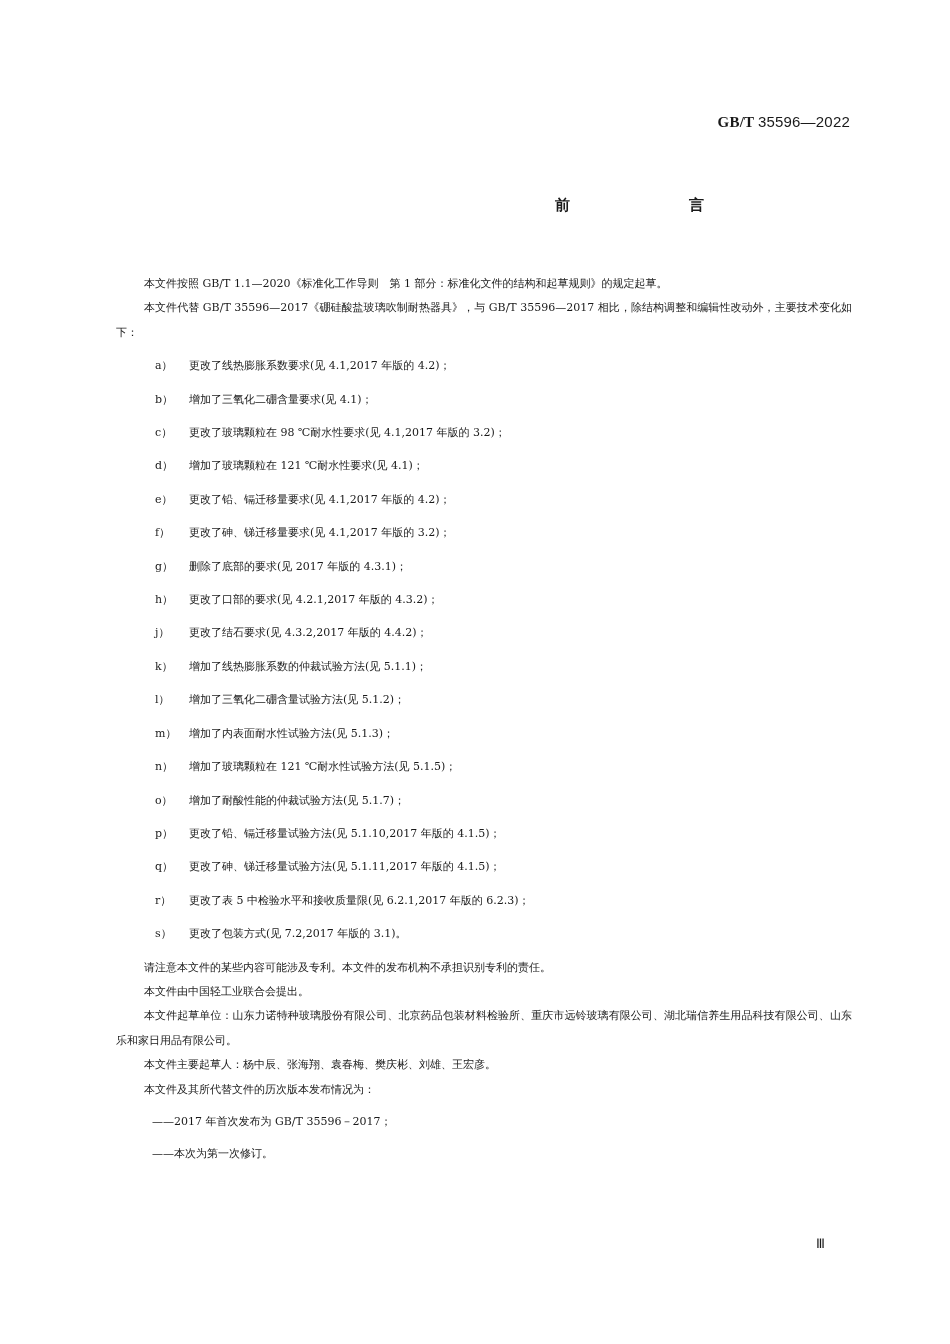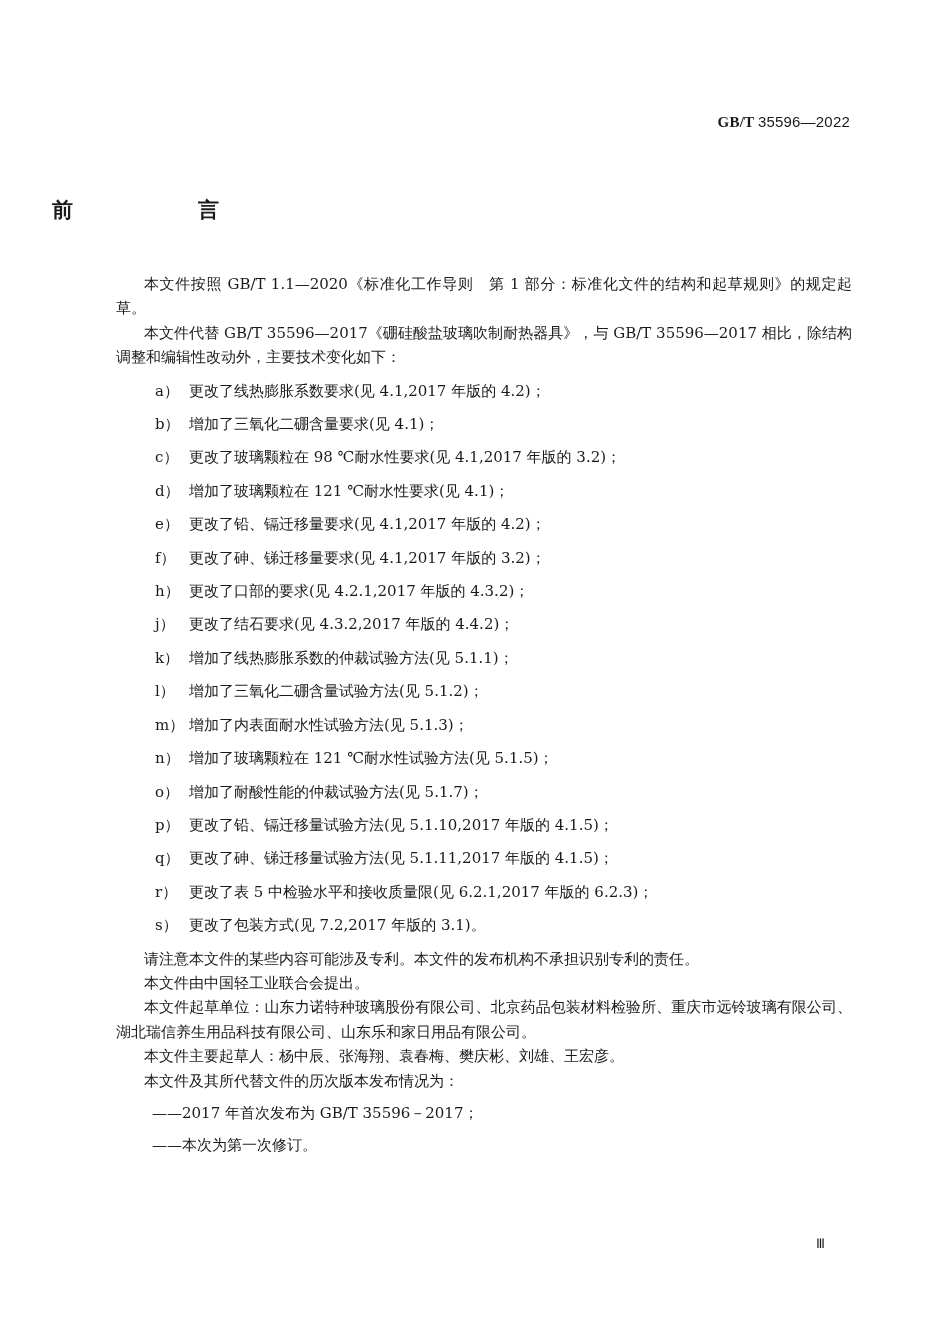--- a/index.html
+++ b/index.html
@@ -1,25 +1,25 @@
 <!DOCTYPE html>
 <html><head>
 <meta charset="utf-8">
 <style>
   html, body { margin: 0; padding: 0; background: #ffffff; }
   body { width: 950px; height: 1344px; position: relative; overflow: hidden;
          font-family: "DejaVu Serif", "Liberation Serif", serif; color: #1a1a1a; }
   .std-no { position: absolute; top: 113px; right: 100px; font-size: 15px;
             font-family: "Liberation Serif", serif; font-weight: bold; letter-spacing: 0.2px; }
   .std-no .num { font-family: "Liberation Sans", sans-serif; font-weight: normal; }
-  .title { position: absolute; top: 196px; left: 0; width: 756px; text-align: left;
-           font-size: 21px; font-weight: bold; font-family: "DejaVu Sans", sans-serif;
+  .title { position: absolute; top: 196px; left: 0; width: 756px; text-align: right;
+           font-size: 15px; font-weight: bold; font-family: "DejaVu Sans", sans-serif;
            letter-spacing: 52px; text-indent: 52px; }
   .body-text { position: absolute; top: 272px; left: 116px; width: 736px;
-               font-size: 15px; line-height: 24.4px; }
+               font-size: 11px; line-height: 24.4px; }
   .p { margin: 0; text-indent: 28px; text-align: justify; }
   .item { margin: 9px; padding-left: 30px; white-space: nowrap; }
   .item .lbl { display: inline-block; width: 34px; }
   .dash { margin: 8px; padding-left: 28px; white-space: nowrap; }
   .page-no { position: absolute; top: 1236px; left: 816px; font-size: 13px;
              font-family: "Liberation Serif", serif; }
 </style>
 </head>
 <body>
 
@@ -34,20 +34,21 @@
   <p class="p">本文件按照 GB/T 1.1—2020《标准化工作导则　第 1 部分：标准化文件的结构和起草规则》的规定起草。</p>
   <p class="p">本文件代替 GB/T 35596—2017《硼硅酸盐玻璃吹制耐热器具》，与 GB/T 35596—2017 相比，除结构调整和编辑性改动外，主要技术变化如下：</p>
 
   <div>
     <p class="item"><span class="lbl">a）</span><span>更改了线热膨胀系数要求(见 4.1,2017 年版的 4.2)；</span></p>
     <p class="item"><span class="lbl">b）</span><span>增加了三氧化二硼含量要求(见 4.1)；</span></p>
     <p class="item"><span class="lbl">c）</span><span>更改了玻璃颗粒在 98 ℃耐水性要求(见 4.1,2017 年版的 3.2)；</span></p>
     <p class="item"><span class="lbl">d）</span><span>增加了玻璃颗粒在 121 ℃耐水性要求(见 4.1)；</span></p>
     <p class="item"><span class="lbl">e）</span><span>更改了铅、镉迁移量要求(见 4.1,2017 年版的 4.2)；</span></p>
     <p class="item"><span class="lbl">f）</span><span>更改了砷、锑迁移量要求(见 4.1,2017 年版的 3.2)；</span></p>
+    <p class="item"><span class="lbl">g）</span><span>删除了底部的要求(见 2017 年版的 4.3.1)；</span></p>
     <p class="item"><span class="lbl">h）</span><span>更改了口部的要求(见 4.2.1,2017 年版的 4.3.2)；</span></p>
     <p class="item"><span class="lbl">j）</span><span>更改了结石要求(见 4.3.2,2017 年版的 4.4.2)；</span></p>
     <p class="item"><span class="lbl">k）</span><span>增加了线热膨胀系数的仲裁试验方法(见 5.1.1)；</span></p>
     <p class="item"><span class="lbl">l）</span><span>增加了三氧化二硼含量试验方法(见 5.1.2)；</span></p>
     <p class="item"><span class="lbl">m）</span><span>增加了内表面耐水性试验方法(见 5.1.3)；</span></p>
     <p class="item"><span class="lbl">n）</span><span>增加了玻璃颗粒在 121 ℃耐水性试验方法(见 5.1.5)；</span></p>
     <p class="item"><span class="lbl">o）</span><span>增加了耐酸性能的仲裁试验方法(见 5.1.7)；</span></p>
     <p class="item"><span class="lbl">p）</span><span>更改了铅、镉迁移量试验方法(见 5.1.10,2017 年版的 4.1.5)；</span></p>
     <p class="item"><span class="lbl">q）</span><span>更改了砷、锑迁移量试验方法(见 5.1.11,2017 年版的 4.1.5)；</span></p>
     <p class="item"><span class="lbl">r）</span><span>更改了表 5 中检验水平和接收质量限(见 6.2.1,2017 年版的 6.2.3)；</span></p>

